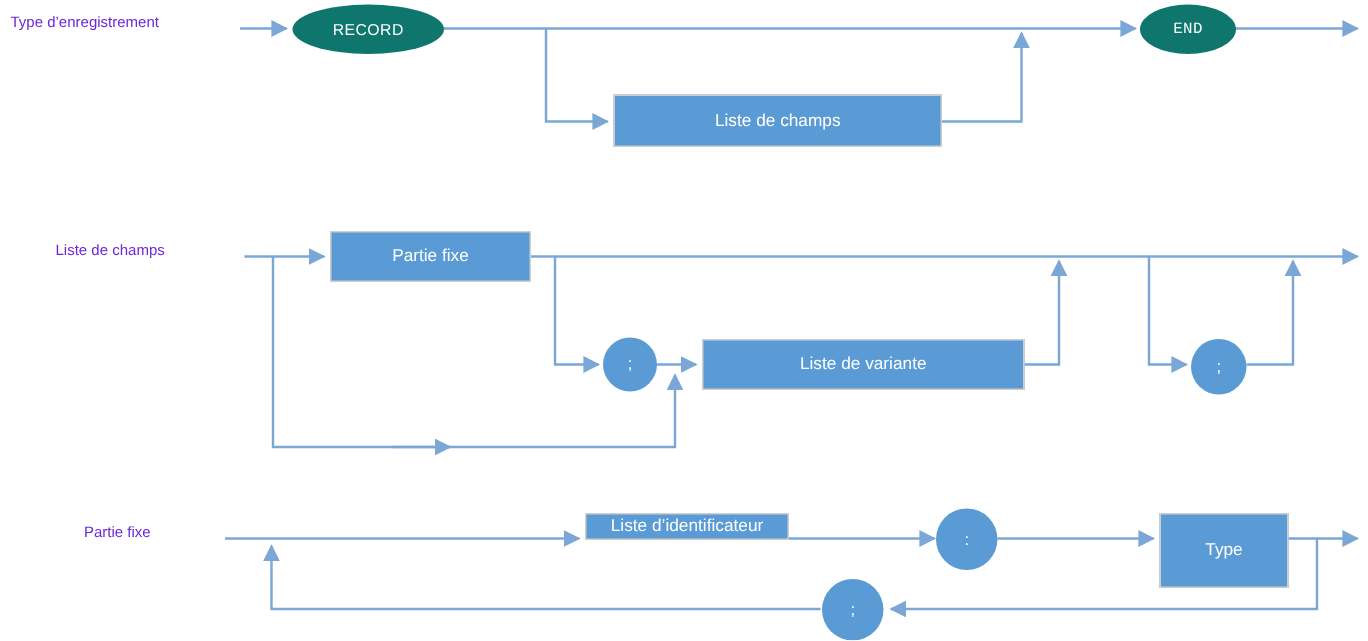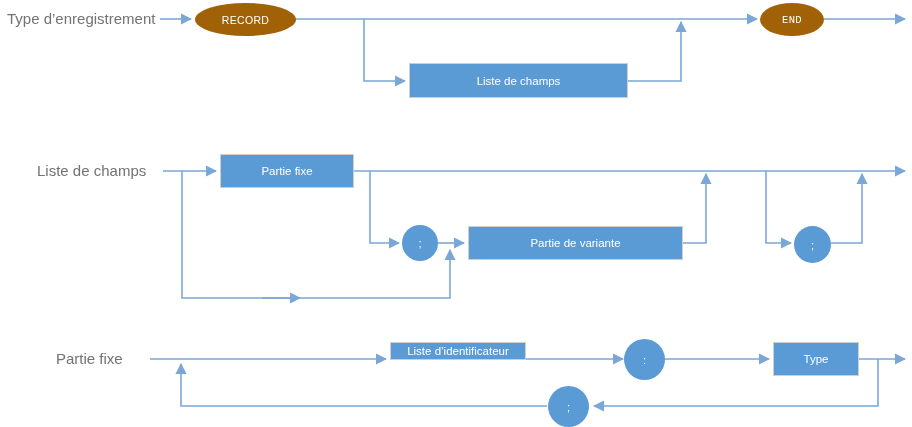--- a/index.html
+++ b/index.html
@@ -19,40 +19,40 @@
   }
   svg#wires {
     position: absolute;
     left: 0;
     top: 0;
     width: 912px;
     height: 427px;
   }
   .rule-label {
     position: absolute;
-    font-size: 15px;
-    color: #737373;
+    font-size: 10px;
+    color: #6d28d9;
     white-space: nowrap;
     line-height: 1;
   }
   .node-box {
     position: absolute;
     background: #5B9BD5;
     border: 1px solid #cfcfcf;
     box-sizing: border-box;
     display: flex;
     align-items: center;
     justify-content: center;
     color: #ffffff;
     font-size: 11.5px;
     white-space: nowrap;
   }
   .node-ellipse {
     position: absolute;
-    background: #a16207;
+    background: #0f766e;
     border-radius: 50%;
     display: flex;
     align-items: center;
     justify-content: center;
     color: #ffffff;
     font-size: 10.5px;
     letter-spacing: 0.3px;
   }
   .node-circle {
     position: absolute;
@@ -126,27 +126,27 @@
   <div class="node-box" style="left:409px; top:63px; width:219px; height:35px;">Liste de champs</div>
 
   <div class="node-ellipse" style="left:760px; top:3px; width:64px; height:33px;font-family:Liberation Mono, monospace;">END</div>
 
   <div class="rule-label" style="left:37px; top:163px;">Liste de champs</div>
 
   <div class="node-box" style="left:220px; top:154px; width:134px; height:34px;">Partie fixe</div>
 
   <div class="node-circle" style="left:402px; top:225px; width:36px; height:36px;">;</div>
 
-  <div class="node-box" style="left:468px; top:226px; width:215px; height:34px;">Partie de variante</div>
+  <div class="node-box" style="left:468px; top:226px; width:215px; height:34px;">Liste de variante</div>
 
   <div class="node-circle" style="left:794px; top:226px; width:37px; height:37px;">;</div>
 
   <div class="rule-label" style="left:56px; top:351px;">Partie fixe</div>
 
   <div class="node-box" style="left:390px; top:342px; width:136px; height:18px;">Liste d’identificateur</div>
 
   <div class="node-circle" style="left:624px; top:339px; width:41px; height:41px;">:</div>
 
-  <div class="node-box" style="left:773px; top:342px; width:86px; height:34px;">Type</div>
+  <div class="node-box" style="left:773px; top:342px; width:86px; height:50px;">Type</div>
 
   <div class="node-circle" style="left:548px; top:386px; width:41px; height:41px;">;</div>
 
 </div>
 
 </body></html>

